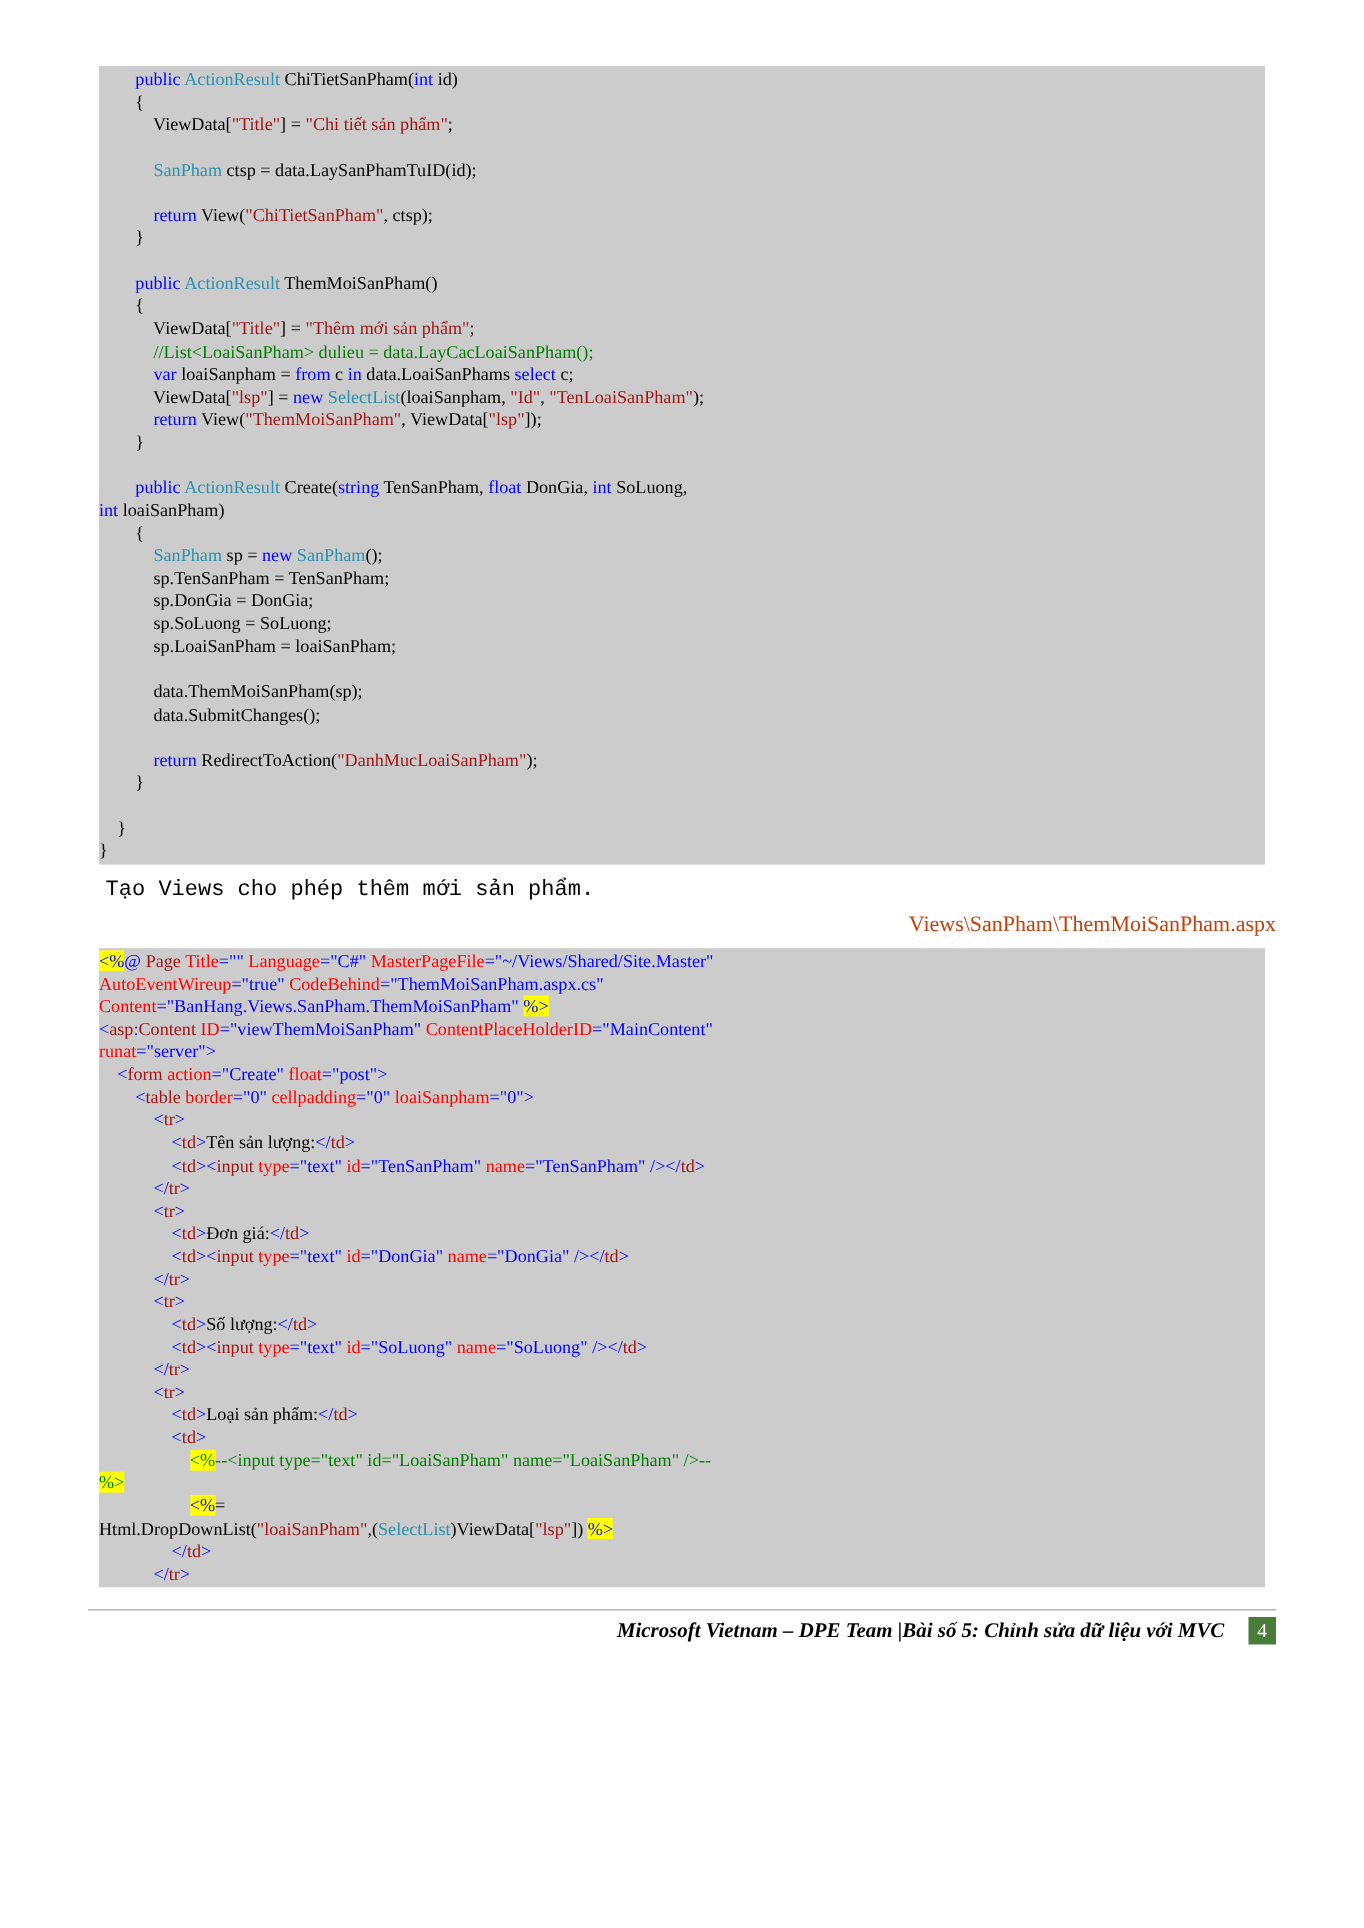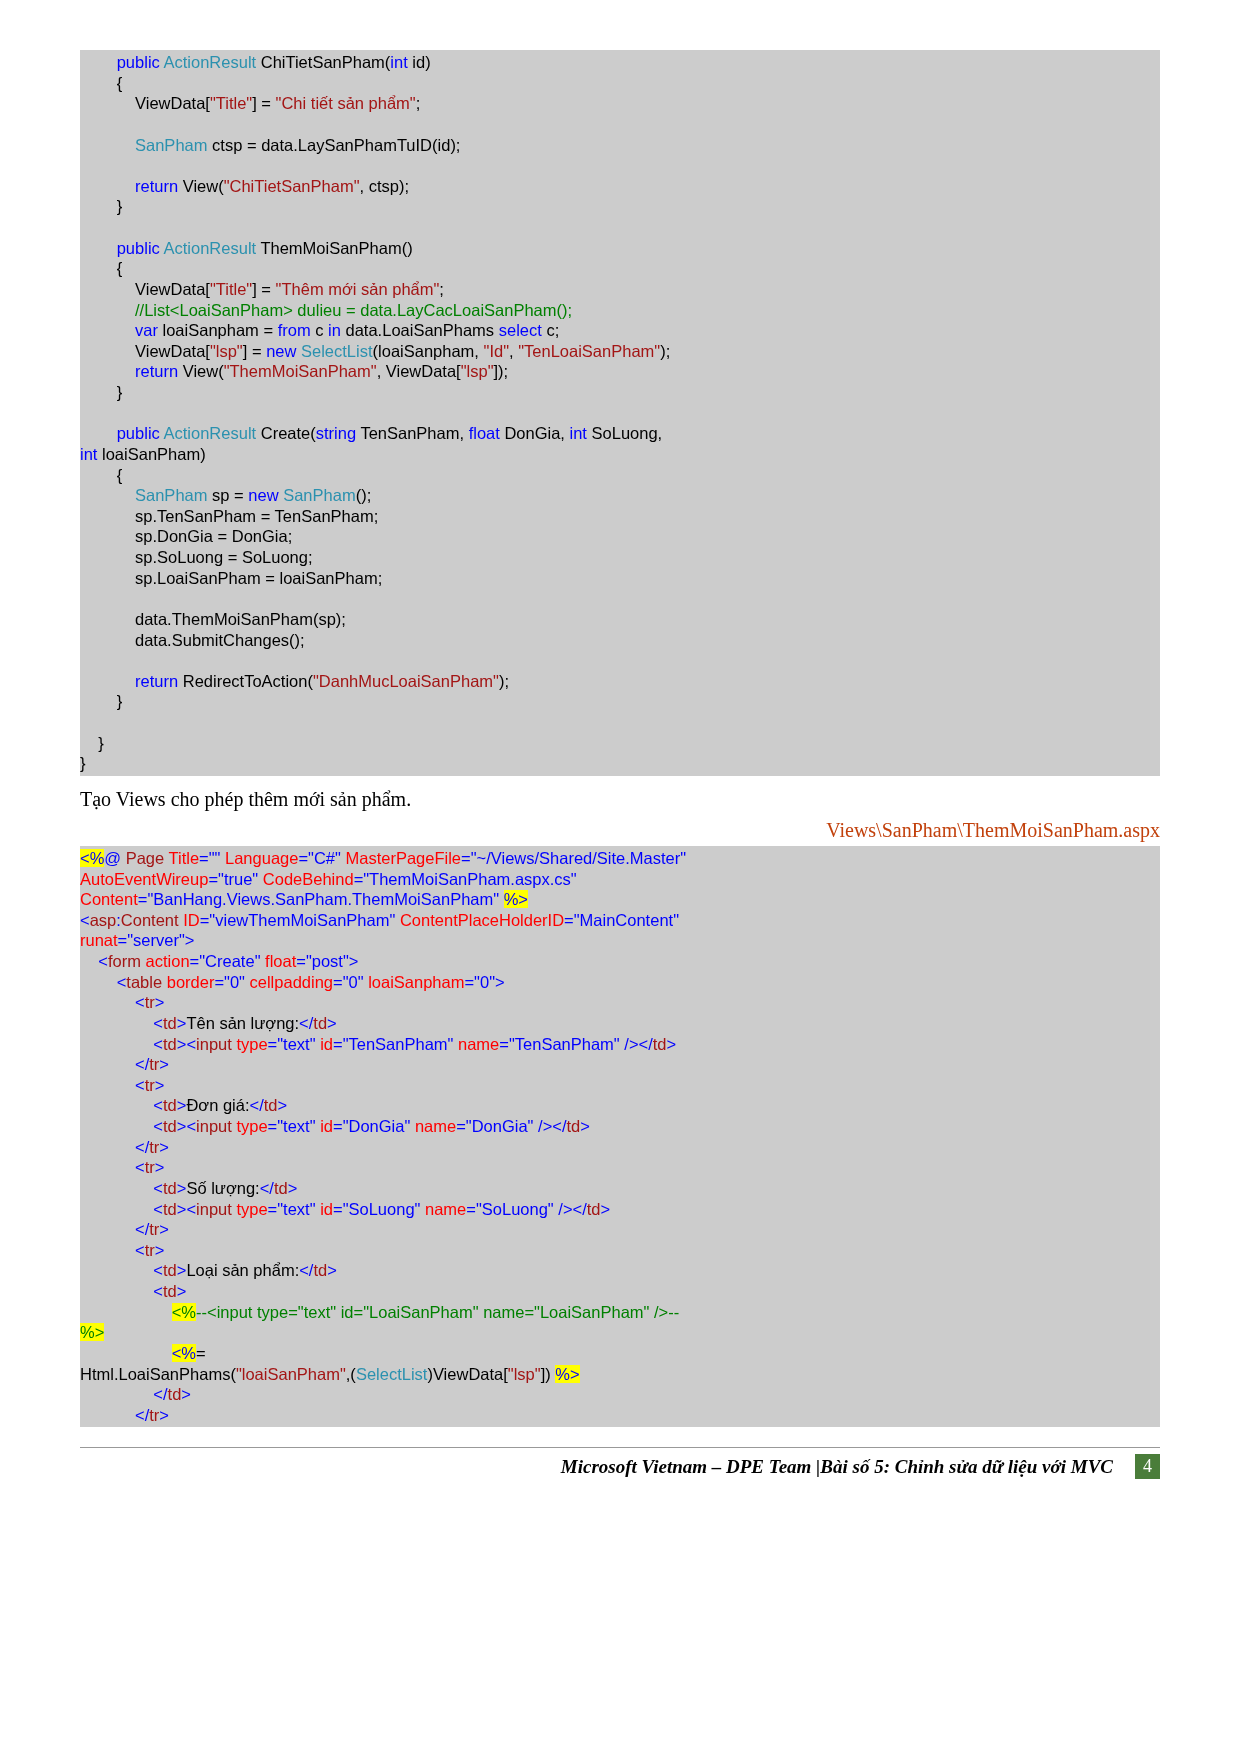--- a/index.html
+++ b/index.html
@@ -9,33 +9,33 @@
     font-family: "Times New Roman", serif;
     width: 1240px;
   }
   .page {
     padding: 50px 80px 30px 80px;
     box-sizing: border-box;
     width: 1240px;
   }
   .code-block {
     background: #cccccc;
-    font-family: Liberation Sans, sans-serif;
+    font-family: Liberation Serif, serif;
     font-size: 16.5px;
     line-height: 1.25;
     white-space: pre;
     padding: 2px 0;
-    margin: 0;
+    margin: 10px;
     overflow: hidden;
   }
   .body-text {
-    font-family: Liberation Serif, serif;
+    font-family: Liberation Mono, monospace;
     font-size: 20px;
     color: #000000;
-    margin: 12px 0 8px 0;
+    margin: 12px 0 8px 16px;
   }
   .file-path {
     font-family: Liberation Serif, serif;
     font-size: 20px;
     color: #c2410c;
     margin: 4px 0 4px 0;
     text-align: right;
   }
   .kw-blue { color: #0000ff; }
   .kw-teal { color: #2b91af; }
@@ -130,21 +130,21 @@
 <span>            </span><span class="attr-blue">&lt;</span><span class="tag-maroon">tr</span><span class="attr-blue">&gt;</span>
 <span>                </span><span class="attr-blue">&lt;</span><span class="tag-maroon">td</span><span class="attr-blue">&gt;</span><span class="txt-black">Số lượng:</span><span class="attr-blue">&lt;/</span><span class="tag-maroon">td</span><span class="attr-blue">&gt;</span>
 <span>                </span><span class="attr-blue">&lt;</span><span class="tag-maroon">td</span><span class="attr-blue">&gt;&lt;</span><span class="tag-maroon">input</span><span> </span><span class="attr-red">type</span><span class="attr-blue">="text"</span><span> </span><span class="attr-red">id</span><span class="attr-blue">="SoLuong"</span><span> </span><span class="attr-red">name</span><span class="attr-blue">="SoLuong"</span><span> </span><span class="attr-blue">/&gt;&lt;/</span><span class="tag-maroon">td</span><span class="attr-blue">&gt;</span>
 <span>            </span><span class="attr-blue">&lt;/</span><span class="tag-maroon">tr</span><span class="attr-blue">&gt;</span>
 <span>            </span><span class="attr-blue">&lt;</span><span class="tag-maroon">tr</span><span class="attr-blue">&gt;</span>
 <span>                </span><span class="attr-blue">&lt;</span><span class="tag-maroon">td</span><span class="attr-blue">&gt;</span><span class="txt-black">Loại sản phẩm:</span><span class="attr-blue">&lt;/</span><span class="tag-maroon">td</span><span class="attr-blue">&gt;</span>
 <span>                </span><span class="attr-blue">&lt;</span><span class="tag-maroon">td</span><span class="attr-blue">&gt;</span>
 <span>                    </span><span class="hl-yellow comment">&lt;%</span><span class="comment">--&lt;input type="text" id="LoaiSanPham" name="LoaiSanPham" /&gt;--</span>
 <span class="hl-yellow comment">%&gt;</span>
 <span>                    </span><span class="hl-yellow attr-blue">&lt;%</span><span class="txt-black">=</span>
-<span class="txt-black">Html.LoaiSanPhams(</span><span class="str-red">"loaiSanPham"</span><span class="txt-black">,(</span><span class="kw-teal">SelectList</span><span class="txt-black">)ViewData[</span><span class="str-red">"lsp"</span><span class="txt-black">]) </span><span class="hl-yellow attr-blue">%&gt;</span>
+<span class="txt-black">Html.DropDownList(</span><span class="str-red">"loaiSanPham"</span><span class="txt-black">,(</span><span class="kw-teal">SelectList</span><span class="txt-black">)ViewData[</span><span class="str-red">"lsp"</span><span class="txt-black">]) </span><span class="hl-yellow attr-blue">%&gt;</span>
 <span>                </span><span class="attr-blue">&lt;/</span><span class="tag-maroon">td</span><span class="attr-blue">&gt;</span>
 <span>            </span><span class="attr-blue">&lt;/</span><span class="tag-maroon">tr</span><span class="attr-blue">&gt;</span></div>
 
 <div class="footer">
   <span>Microsoft Vietnam – DPE Team |Bài số 5: Chỉnh sửa dữ liệu với MVC</span>
   <span class="page-num">4</span>
 </div>
 
 </div>
 

